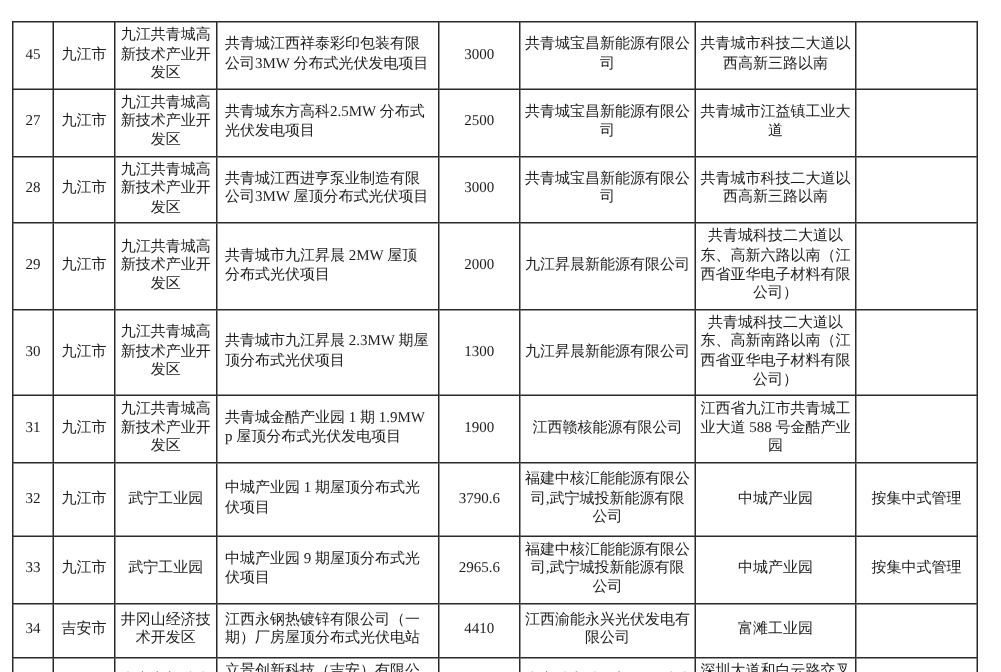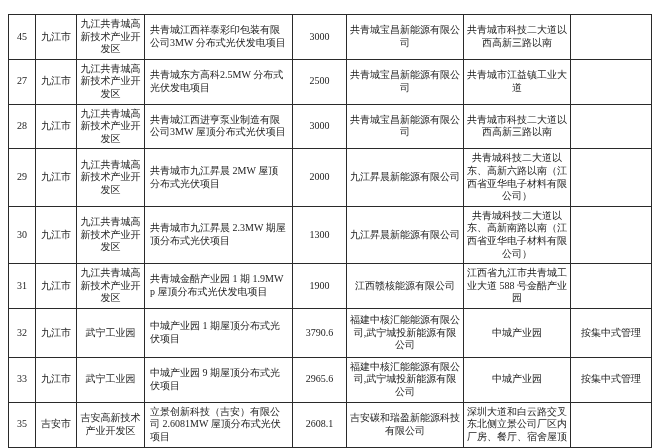--- a/index.html
+++ b/index.html
@@ -141,20 +141,30 @@
         <tr class="row-h37">
           <td>33</td>
           <td>九江市</td>
           <td>武宁工业园</td>
           <td class="left">中城产业园 9 期屋顶分布式光伏项目</td>
           <td>2965.6</td>
           <td>福建中核汇能能源有限公司,武宁城投新能源有限公司</td>
           <td>中城产业园</td>
           <td>按集中式管理</td>
         </tr>
+        <tr class="row-h36">
+          <td>34</td>
+          <td>吉安市</td>
+          <td>井冈山经济技术开发区</td>
+          <td class="left">江西永钢热镀锌有限公司（一期）厂房屋顶分布式光伏电站</td>
+          <td>4410</td>
+          <td>江西渝能永兴光伏发电有限公司</td>
+          <td>富滩工业园</td>
+          <td></td>
+        </tr>
         <tr class="row-h45">
           <td>35</td>
           <td>吉安市</td>
           <td>吉安高新技术产业开发区</td>
           <td class="left">立景创新科技（吉安）有限公司 2.6081MW 屋顶分布式光伏项目</td>
           <td>2608.1</td>
           <td>吉安碳和瑞盈新能源科技有限公司</td>
           <td>深圳大道和白云路交叉东北侧立景公司厂区内厂房、餐厅、宿舍屋顶</td>
           <td></td>
         </tr>

